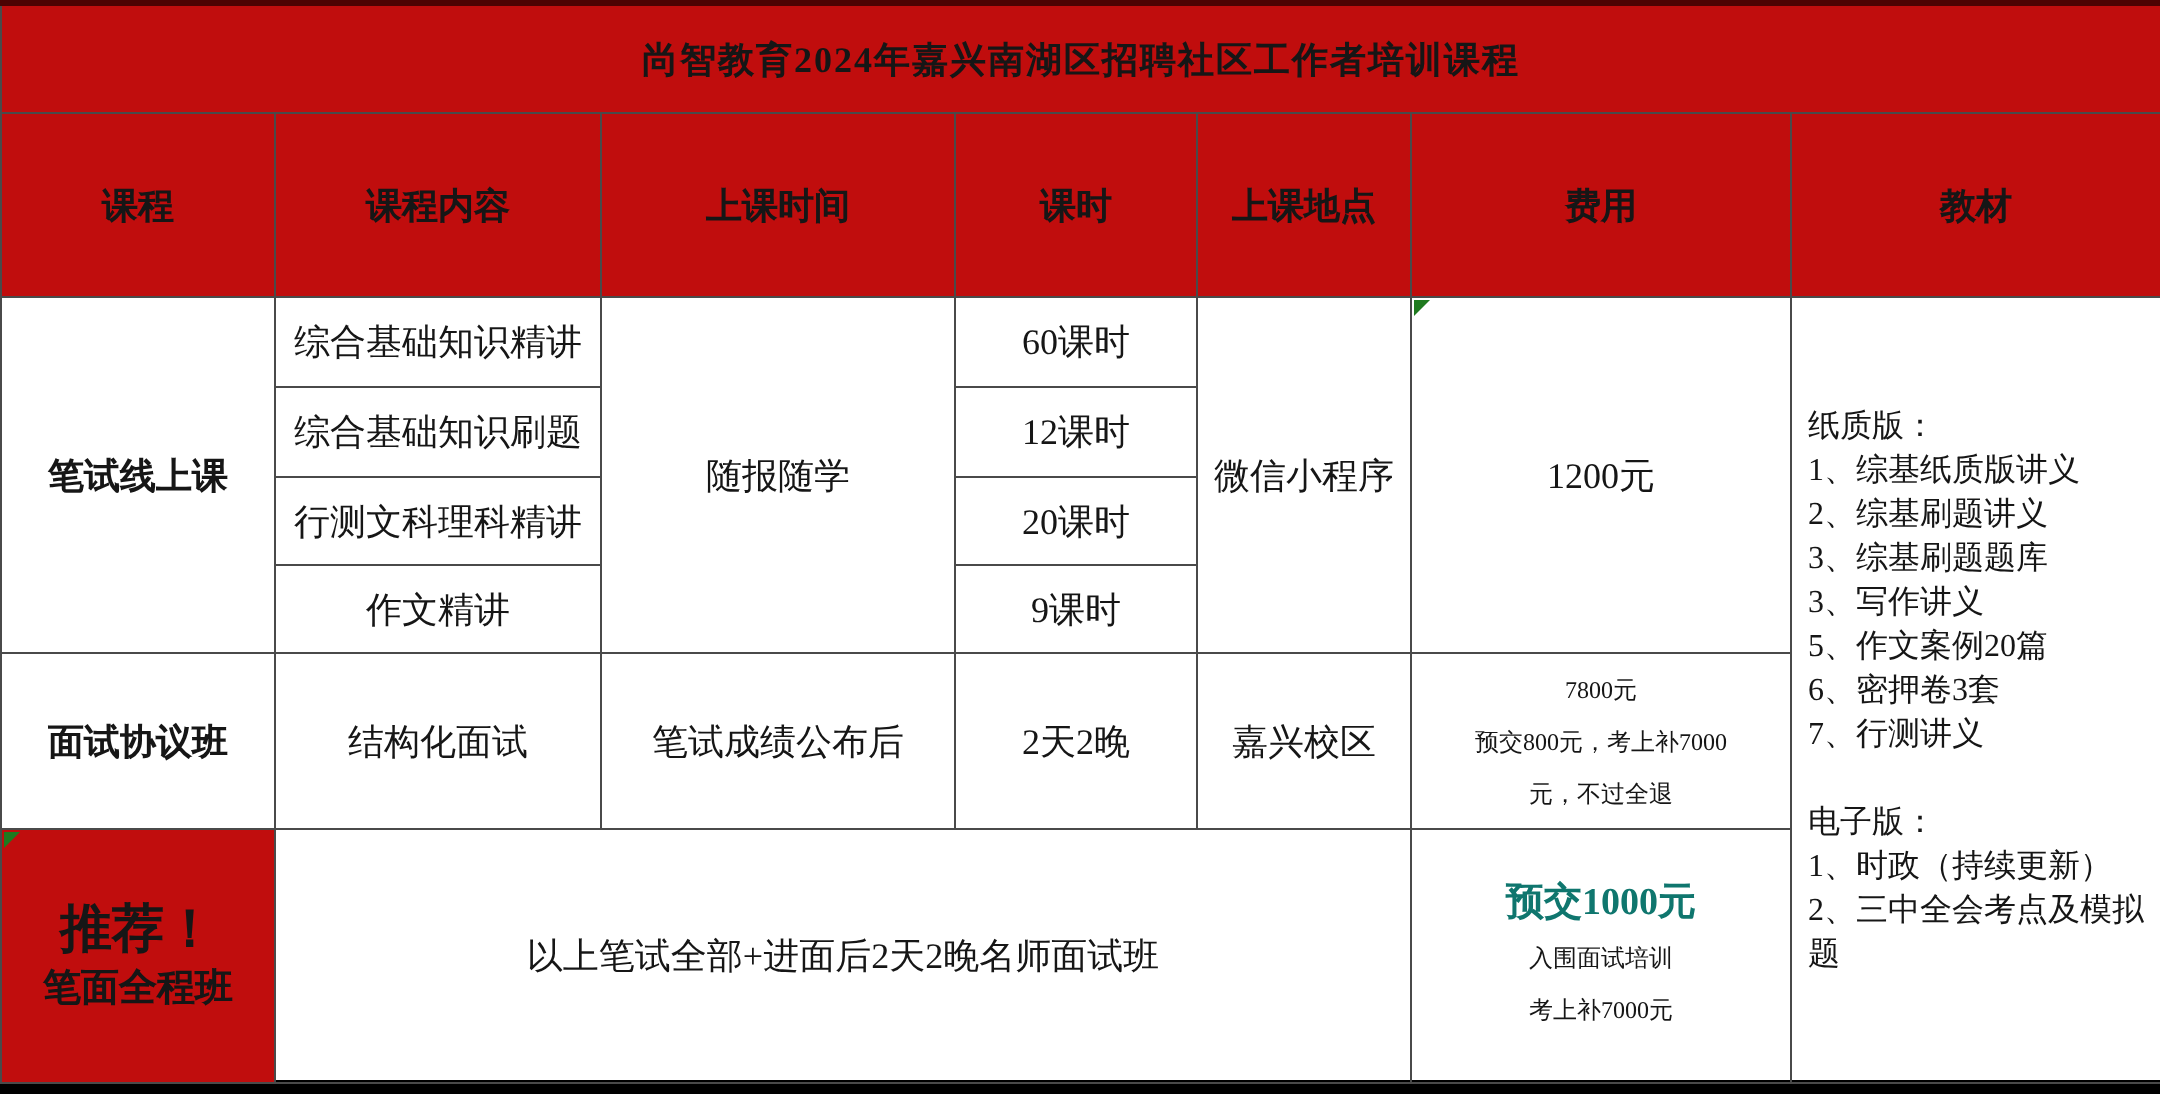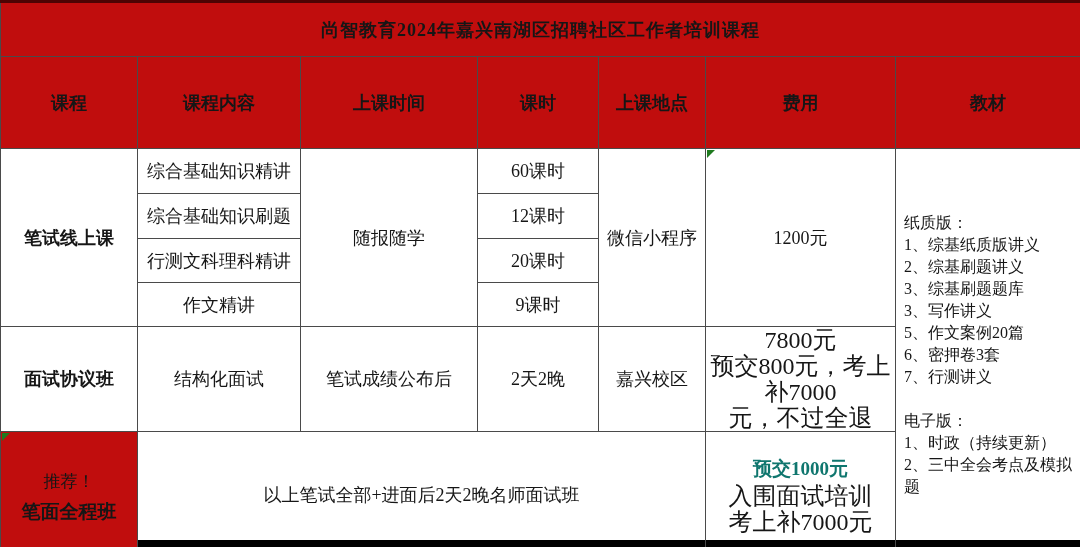--- a/index.html
+++ b/index.html
@@ -20,23 +20,23 @@
   }
   .red-bg { background:#c00d0d; color:#ffffff; font-weight:bold; }
   .title-cell { font-size:24px; letter-spacing:1px; border-top:3px solid #4d0303 !important; }
   .hdr { font-size:20px; }
   .course-name { font-weight:bold; font-size:19px; }
   .rel { position:relative; }
   .green-flag {
     position:absolute; top:1px; left:1px; width:0; height:0;
     border-top:8px solid #1f7a1f; border-right:8px solid transparent;
   }
-  .fee-line { line-height:26px; font-size:24px; }
+  .fee-line { line-height:26px; font-size:12px; }
   .fee-highlight { color:#0f766e; font-weight:bold; font-size:19px; line-height:28px; }
-  .badge-big { font-size:17px; font-weight:normal; line-height:34px; }
+  .badge-big { font-size:26px; font-weight:bold; line-height:34px; }
   .badge-sub { font-size:19px; font-weight:bold; line-height:26px; }
   .materials-block {
     text-align:left; font-size:16px; line-height:22px;
     padding-left:8px; padding-right:2px; margin-top:2px; color:#161616;
   }
   .materials-spacer { height:22px; }
 </style>
 </head>
 <body>
 

